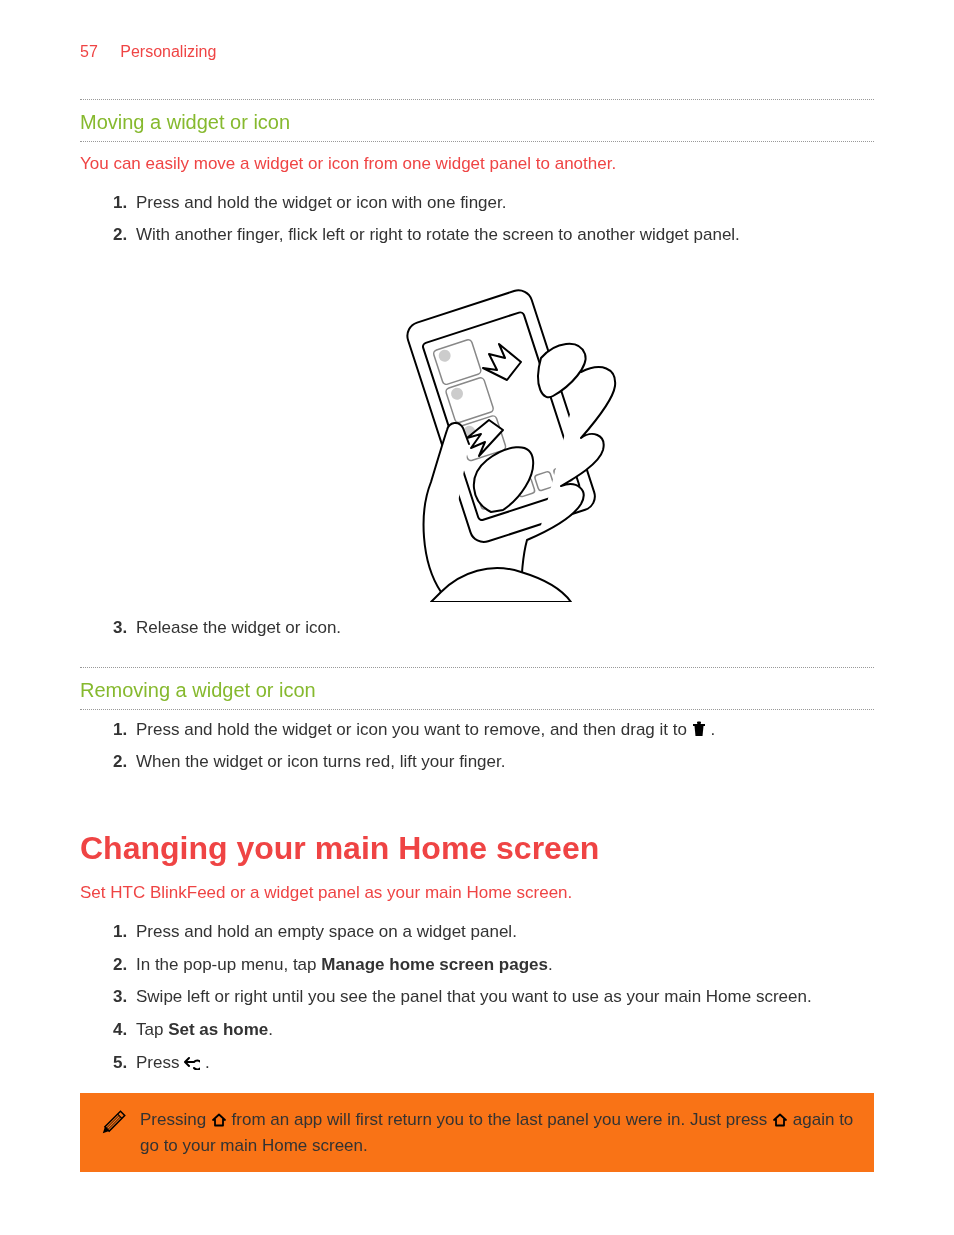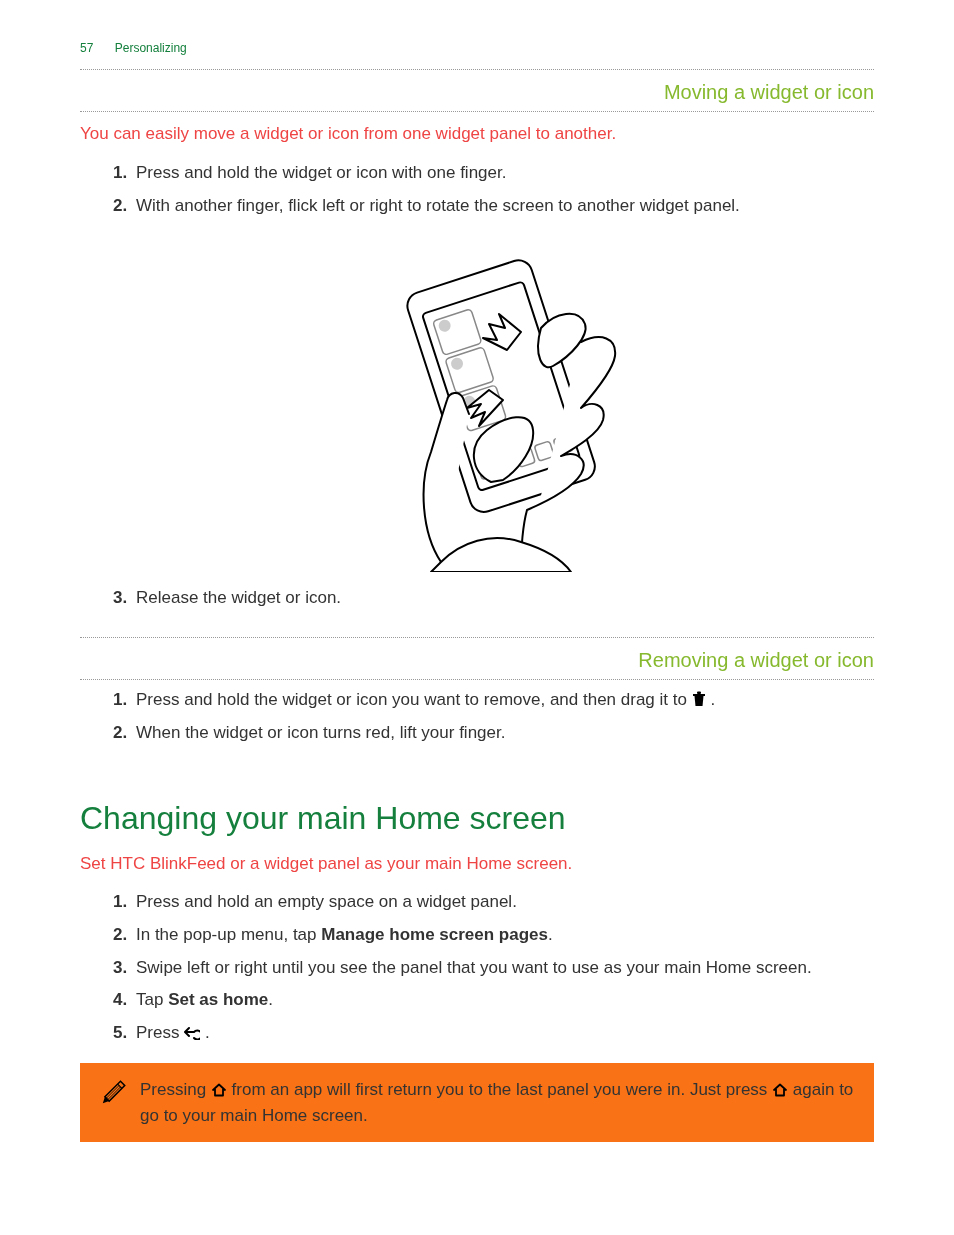--- a/index.html
+++ b/index.html
@@ -12,42 +12,41 @@
     line-height: 1.45;
   }
   .page {
     width: 954px;
     min-height: 1235px;
     padding: 40px 80px 60px 80px;
     box-sizing: border-box;
     position: relative;
   }
   .running-header {
-    font-size: 12px;
-    color: #15803d;
-    margin-bottom: 12px;
+    font-size: 16px;
+    color: #ef4444;
+    margin-bottom: 36px;
   }
   .running-header .page-num {
     margin-right: 18px;
   }
   .dotted-rule {
     border: none;
     border-top: 1px dotted #999;
     margin: 4px 0 8px 0;
   }
   h2.section-title {
     color: #86b92e;
     font-weight: 400;
     font-size: 20px;
     margin: 0 0 4px 0;
-    text-align: right;
   }
   h1.big-title {
-    color: #15803d;
-    font-weight: 400;
+    color: #ef4444;
+    font-weight: 700;
     font-size: 32px;
     margin: 50px 0 6px 0;
   }
   p.intro {
     margin: 10px 0 14px 0;
     color: #ef4444;
   }
   ol.steps {
     margin: 0;
     padding-left: 44px;

